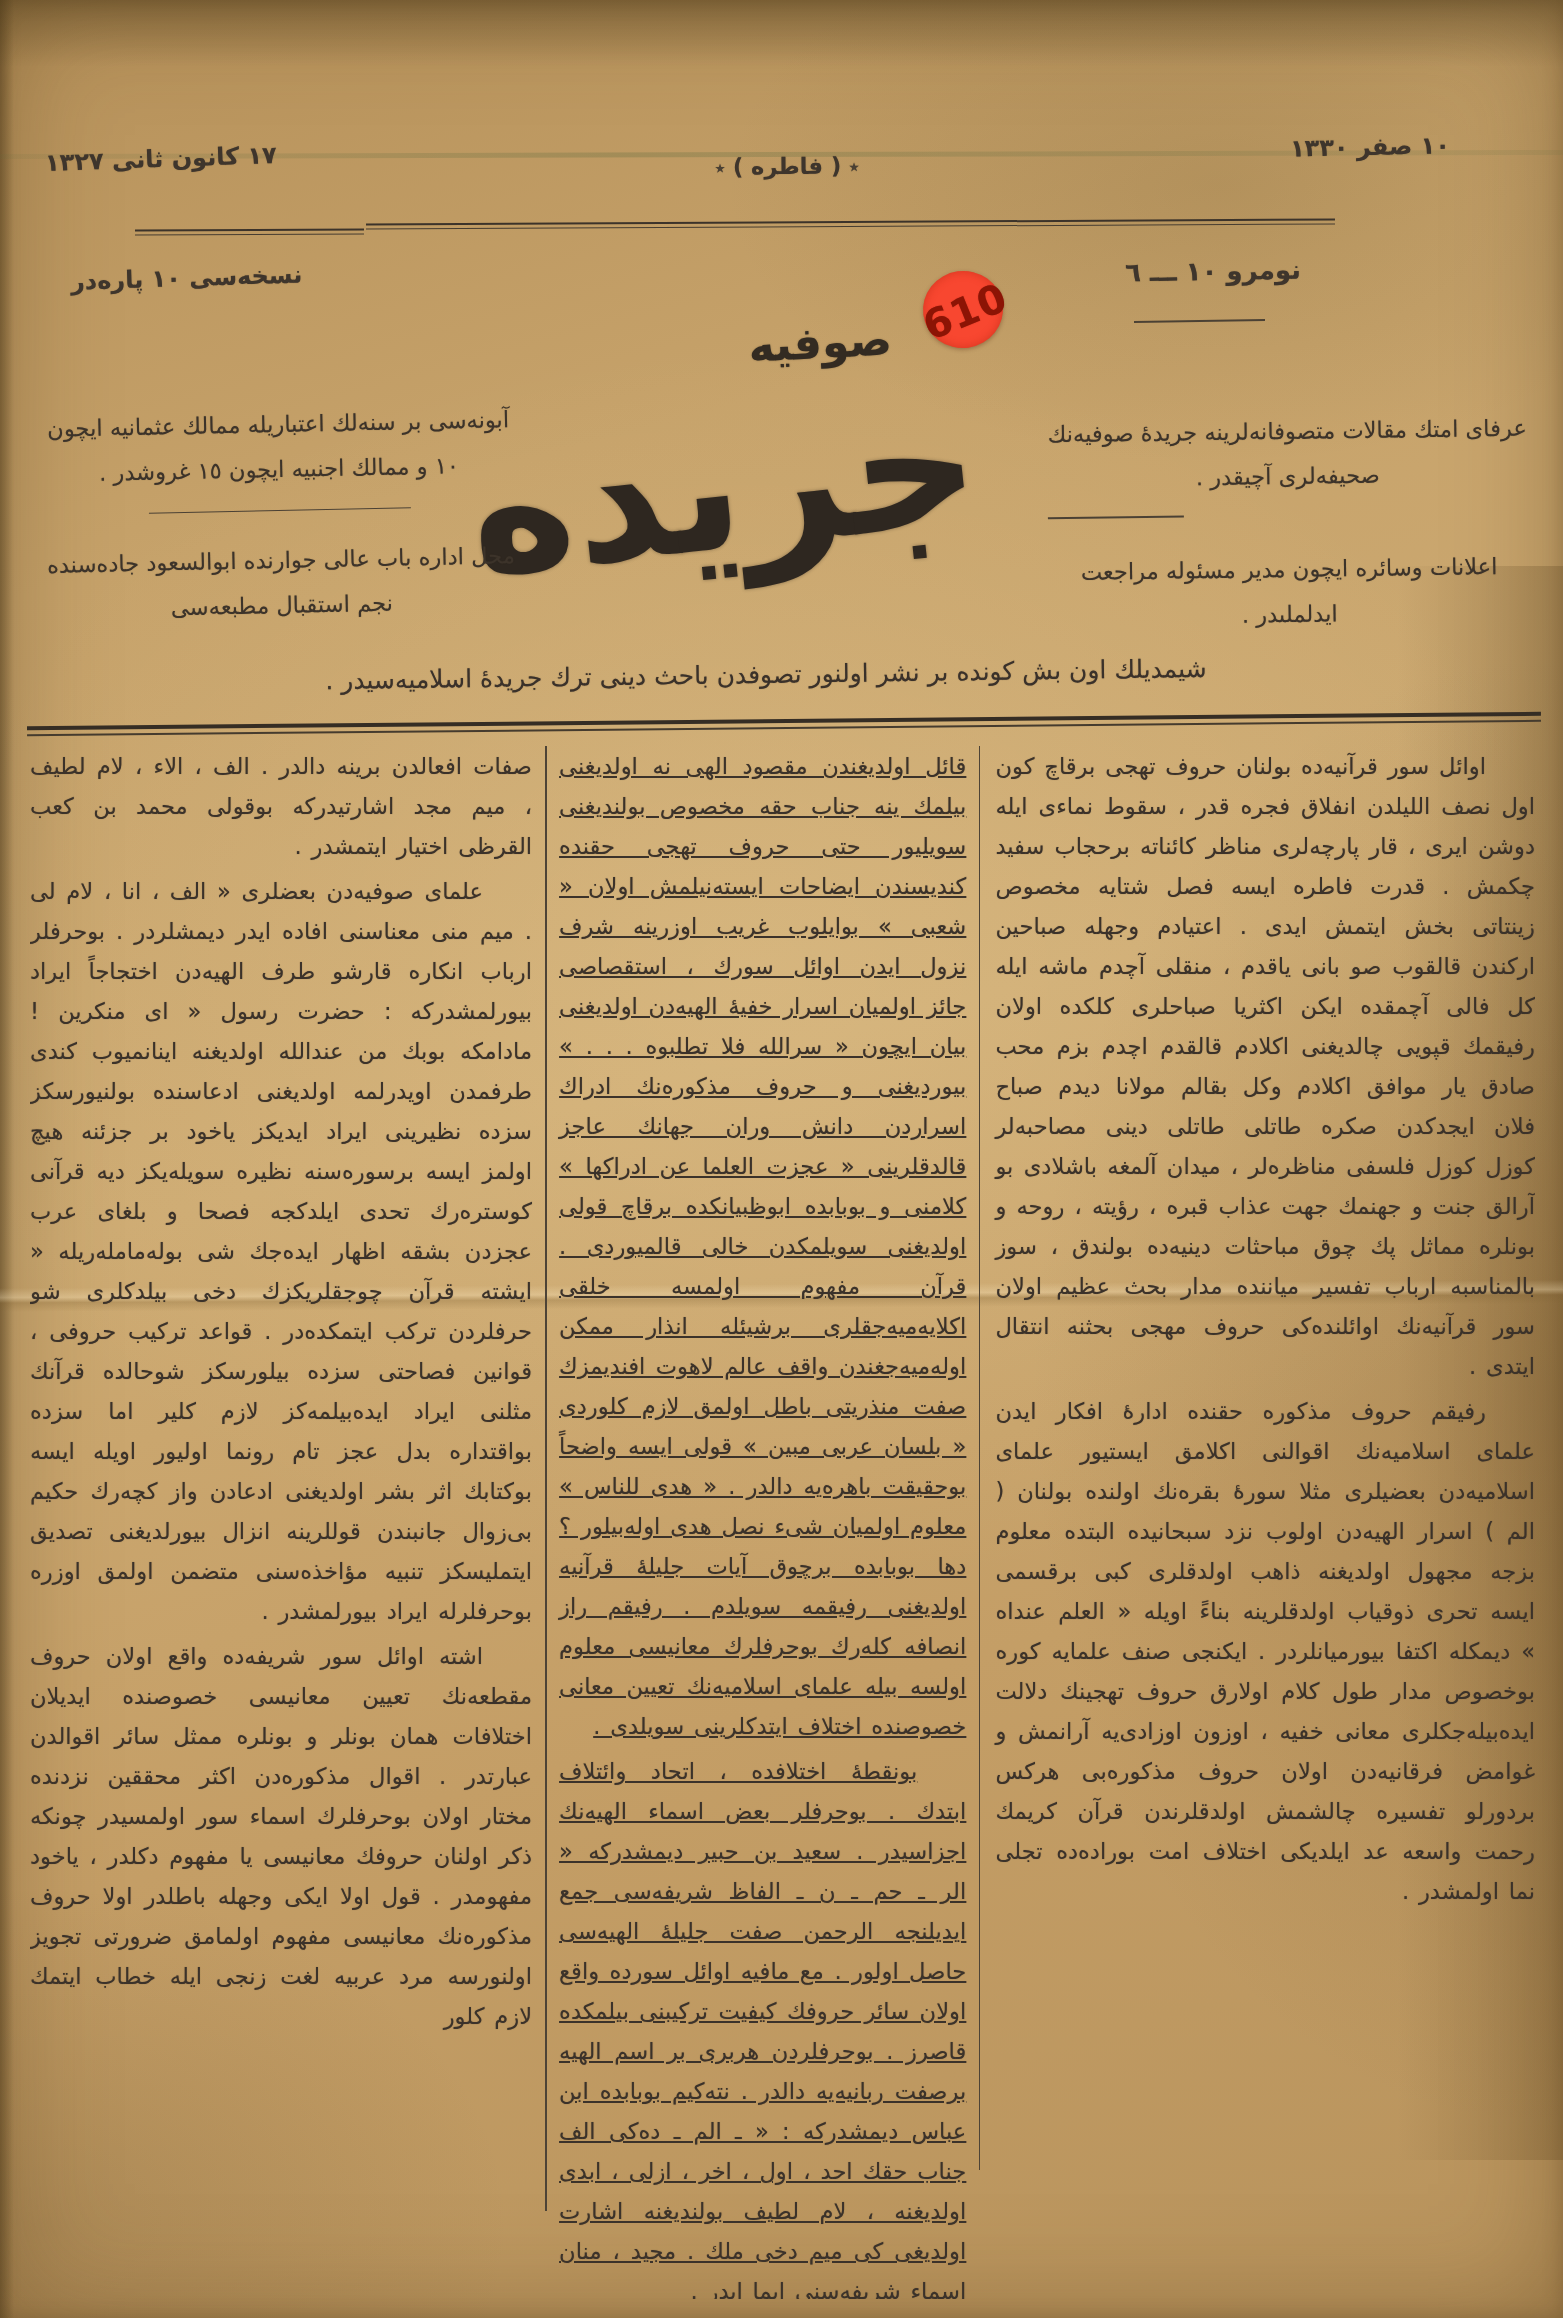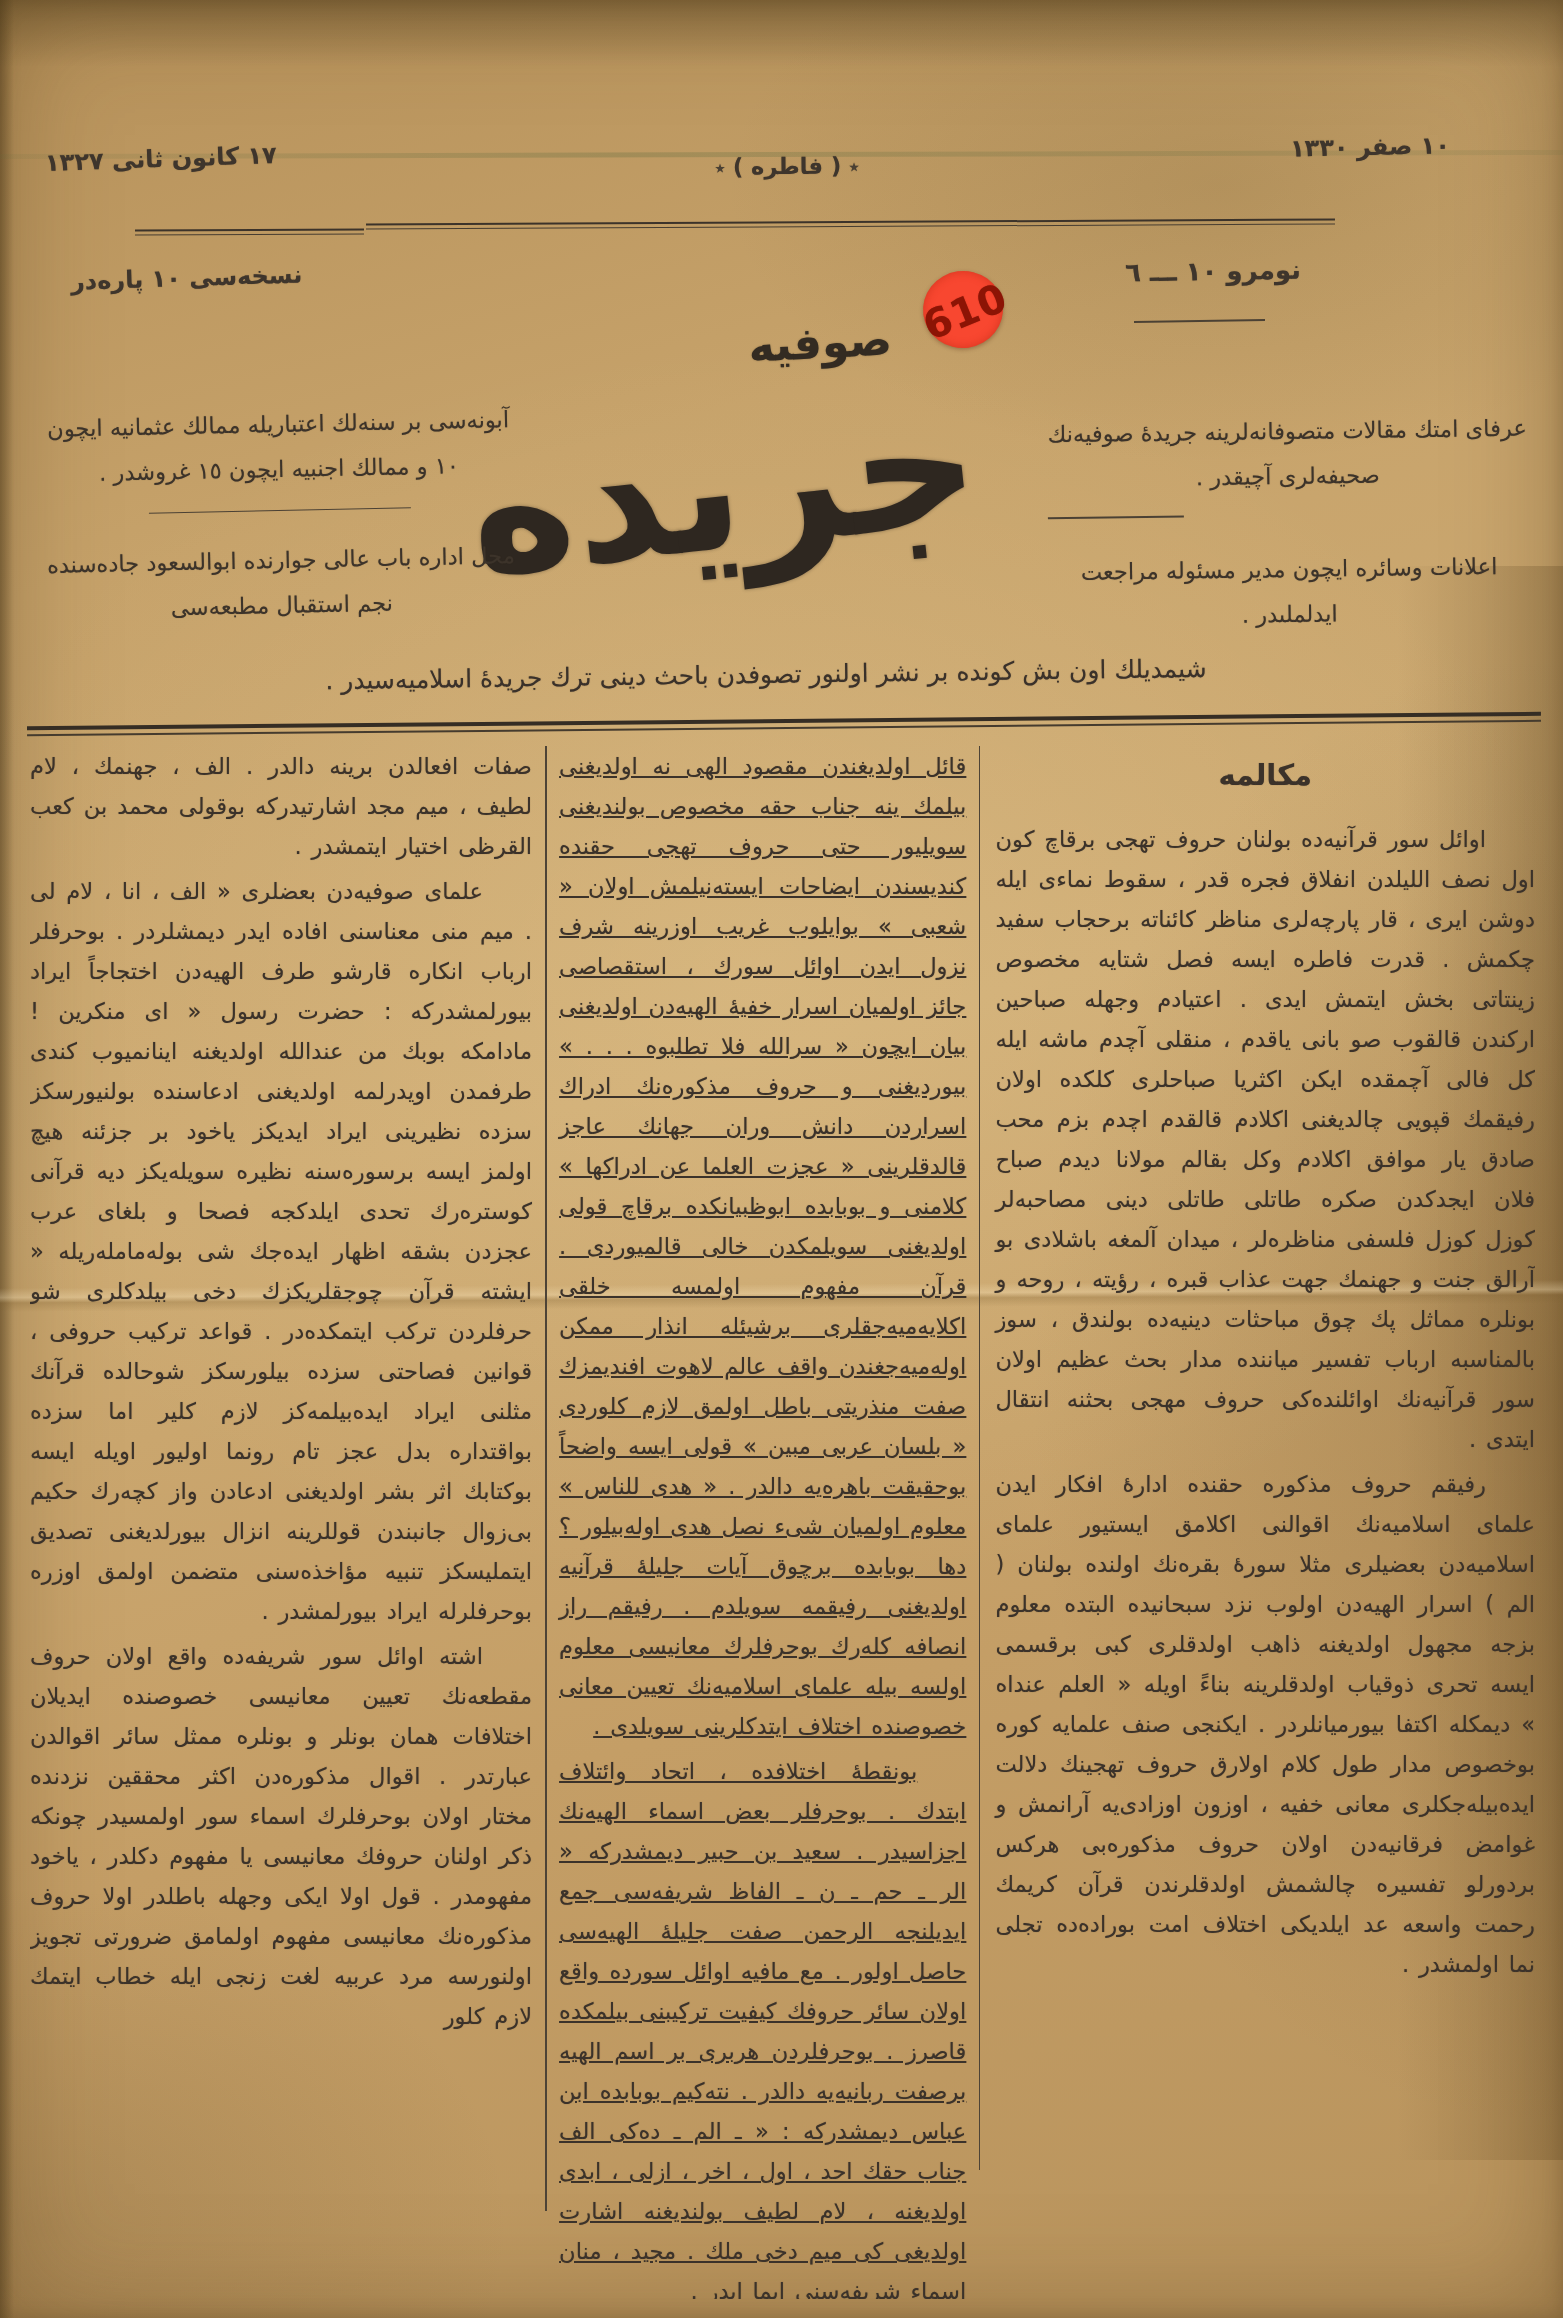--- a/index.html
+++ b/index.html
@@ -127,32 +127,31 @@
     <div>عرفاى امتك مقالات متصوفانه‌لرينه جريدهٔ صوفيه‌نك صحيفه‌لرى آچيقدر .</div>
     <div class="box-divider"></div>
     <div>اعلانات وسائره ايچون مدير مسئوله مراجعت ايدلملىدر .</div>
   </div>
 
   <div class="tagline">شيمديلك اون بش كونده بر نشر اولنور تصوفدن باحث دينى ترك جريدهٔ اسلاميه‌سيدر .</div>
   <div class="rule-mid"></div>
 
   <div class="columns">
     <div class="col col-right">
-      <div class="article-title">مكالمه</div>
       <p>اوائل سور قرآنيه‌ده بولنان حروف تهجى برقاچ كون اول نصف الليلدن انفلاق فجره قدر ، سقوط نماءى ايله دوشن ايرى ، قار پارچه‌لرى مناظر كائناته برحجاب سفيد چكمش . قدرت فاطره ايسه فصل شتايه مخصوص زينتاتى بخش ايتمش ايدى . اعتيادم وجهله صباحين اركندن قالقوب صو بانى ياقدم ، منقلى آچدم ماشه ايله كل فالى آچمقده ايكن اكثريا صباحلرى كلكده اولان رفيقمك قپويى چالديغنى اكلادم قالقدم اچدم بزم محب صادق يار موافق اكلادم وكل بقالم مولانا ديدم صباح فلان ايجدكدن صكره طاتلى طاتلى دينى مصاحبه‌لر كوزل كوزل فلسفى مناظره‌لر ، ميدان آلمغه باشلادى بو آرالق جنت و جهنمك جهت عذاب قبره ، رؤيته ، روحه و بونلره مماثل پك چوق مباحثات دينيه‌ده بولندق ، سوز بالمناسبه ارباب تفسير مياننده مدار بحث عظيم اولان سور قرآنيه‌نك اوائلنده‌كى حروف مهجى بحثنه انتقال ايتدى .</p>
       <p>رفيقم حروف مذكوره حقنده ادارهٔ افكار ايدن علماى اسلاميه‌نك اقوالنى اكلامق ايستيور علماى اسلاميه‌دن بعضيلرى مثلا سورهٔ بقره‌نك اولنده بولنان ( الم ) اسرار الهيه‌دن اولوب نزد سبحانيده البتده معلوم بزجه مجهول اولديغنه ذاهب اولدقلرى كبى برقسمى ايسه تحرى ذوقياب اولدقلرينه بناءً اويله « العلم عنداه » ديمكله اكتفا بيورميانلردر . ايكنجى صنف علمايه كوره بوخصوص مدار طول كلام اولارق حروف تهجينك دلالت ايده‌بيله‌جكلرى معانى خفيه ، اوزون اوزادى‌يه آرانمش و غوامض فرقانيه‌دن اولان حروف مذكوره‌بى هركس بردورلو تفسيره چالشمش اولدقلرندن قرآن كريمك رحمت واسعه عد ايلديكى اختلاف امت بوراده‌ده تجلى نما اولمشدر .</p>
     </div>
     <div class="vrule vrule-1"></div>
     <div class="col col-middle">
       <p class="cont">قائل اولديغندن مقصود الهى نه اولديغنى بيلمك ينه جناب حقه مخصوص بولنديغنى سويليور حتى حروف تهجى حقنده كنديسندن ايضاحات ايسته‌نيلمش اولان « شعبى » بوايلوب غريب اوزرينه شرف نزول ايدن اوائل سورك ، استقصاصى جائز اولميان اسرار خفيهٔ الهيه‌دن اولديغنى بيان ايچون « سرالله فلا تطلبوه . . . » بيورديغنى و حروف مذكوره‌نك ادراك اسراردن دانش وران جهانك عاجز قالدقلرينى « عجزت العلما عن ادراكها » كلامنى و بوبابده ابوظبيانكده برقاچ قولى اولديغنى سويلمكدن خالى قالميوردى . قرآن مفهوم اولمسه خلقى اكلايه‌ميه‌جقلرى برشيئله انذار ممكن اوله‌ميه‌جغندن واقف عالم لاهوت افنديمزك صفت منذريتى باطل اولمق لازم كلوردى « بلسان عربى مبين » قولى ايسه واضحاً بوحقيقت باهره‌يه دالدر . « هدى للناس » معلوم اولميان شىء نصل هدى اوله‌بيلور ؟ دها بوبابده برچوق آيات جليلهٔ قرآنيه اولديغنى رفيقمه سويلدم . رفيقم راز انصافه كله‌رك بوحرفلرك معانيسى معلوم اولسه بيله علماى اسلاميه‌نك تعيين معانى خصوصنده اختلاف ايتدكلرينى سويلدى .</p>
       <p>بونقطهٔ اختلافده ، اتحاد وائتلاف ابتدك . بوحرفلر بعض اسماء الهيه‌نك اجزاسيدر . سعيد بن حبير ديمشدركه « الر ـ حم ـ ن ـ الفاظ شريفه‌سى جمع ايديلنجه الرحمن صفت جليلهٔ الهيه‌سى حاصل اولور . مع مافيه اوائل سورده واقع اولان سائر حروفك كيفيت تركيبنى بيلمكده قاصرز . بوحرفلردن هربرى بر اسم الهيه برصفت ربانيه‌يه دالدر . نته‌كيم بوبابده ابن عباس ديمشدركه : « ـ الم ـ ده‌كى الف جناب حقك احد ، اول ، اخر ، ازلى ، ابدى اولديغنه ، لام لطيف بولنديغنه اشارت اولديغى كى ميم دخى ملك . مجيد ، منان اسماء شريفه‌سنى ايما ايدر .</p>
 
     </div>
     <div class="vrule vrule-2"></div>
     <div class="col col-left">
-      <p class="cont">صفات افعالدن برينه دالدر . الف ، جهنمك ، لام لطيف ، ميم مجد اشارتيدركه بوقولى محمد بن كعب القرظى اختيار ايتمشدر .</p>
+      <p class="cont">صفات افعالدن برينه دالدر . الف ، الاء ، لام لطيف ، ميم مجد اشارتيدركه بوقولى محمد بن كعب القرظى اختيار ايتمشدر .</p>
       <p>علماى صوفيه‌دن بعضلرى « الف ، انا ، لام لى . ميم منى معناسنى افاده ايدر ديمشلردر . بوحرفلر ارباب انكاره قارشو طرف الهيه‌دن اختجاجاً ايراد بيورلمشدركه : حضرت رسول « اى منكرين ! مادامكه بوبك من عندالله اولديغنه اينانميوب كندى طرفمدن اويدرلمه اولديغنى ادعاسنده بولنيورسكز سزده نظيرينى ايراد ايديكز ياخود بر جزئنه هيچ اولمز ايسه برسوره‌سنه نظيره سويله‌يكز ديه قرآنى كوستره‌رك تحدى ايلدكجه فصحا و بلغاى عرب عجزدن بشقه اظهار ايده‌جك شى بوله‌مامله‌ريله « ايشته قرآن چوجقلريكزك دخى بيلدكلرى شو حرفلردن تركب ايتمكده‌در . قواعد تركيب حروفى ، قوانين فصاحتى سزده بيلورسكز شوحالده قرآنك مثلنى ايراد ايده‌بيلمه‌كز لازم كلير اما سزده بواقتداره بدل عجز تام رونما اوليور اويله ايسه بوكتابك اثر بشر اولديغنى ادعادن واز كچه‌رك حكيم بى‌زوال جانبندن قوللرينه انزال بيورلديغنى تصديق ايتمليسكز تنبيه مؤاخذه‌سنى متضمن اولمق اوزره بوحرفلرله ايراد بيورلمشدر .</p>
       <p>اشته اوائل سور شريفه‌ده واقع اولان حروف مقطعه‌نك تعيين معانيسى خصوصنده ايديلان اختلافات همان بونلر و بونلره ممثل سائر اقوالدن عبارتدر . اقوال مذكوره‌دن اكثر محققين نزدنده مختار اولان بوحرفلرك اسماء سور اولمسيدر چونكه ذكر اولنان حروفك معانيسى يا مفهوم دكلدر ، ياخود مفهومدر . قول اولا ايكى وجهله باطلدر اولا حروف مذكوره‌نك معانيسى مفهوم اولمامق ضرورتى تجويز اولنورسه مرد عربيه لغت زنجى ايله خطاب ايتمك لازم كلور</p>
     </div>
   </div>
 
 </div>
 
 
 </body></html>

